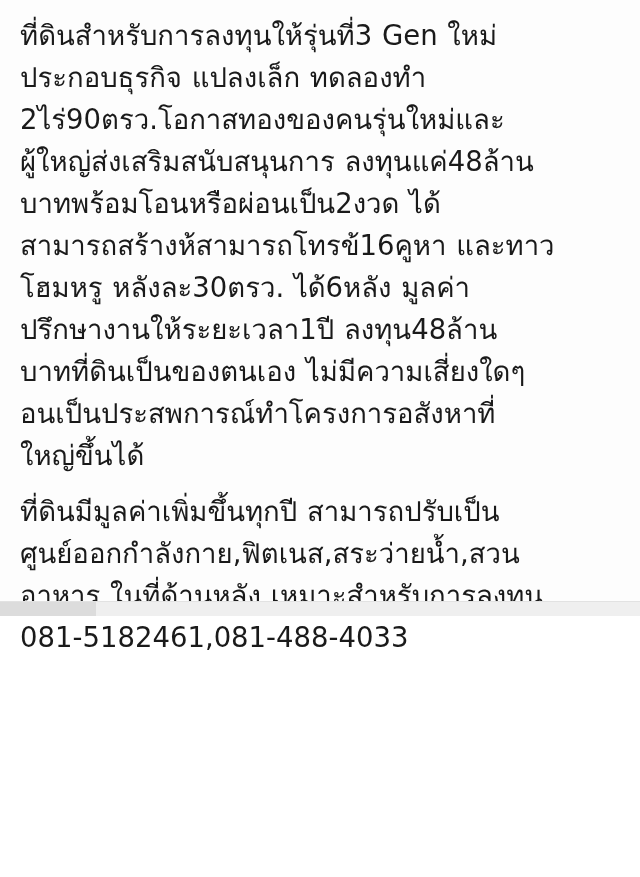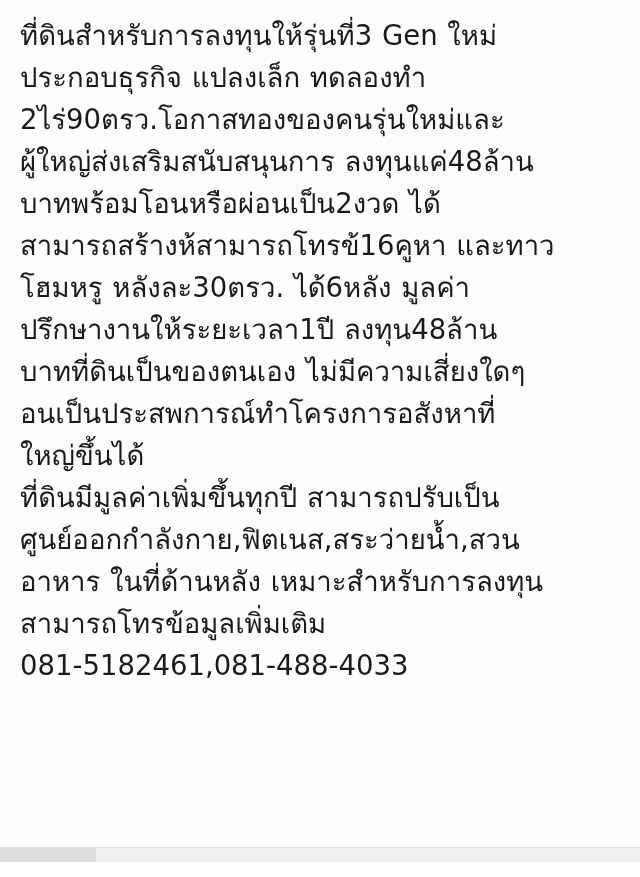--- a/index.html
+++ b/index.html
@@ -9,40 +9,40 @@
   }
   body {
     width: 640px;
     height: 877px;
     overflow: hidden;
     font-family: "DejaVu Sans", "Liberation Sans", sans-serif;
   }
   .page {
     position: relative;
     width: 640px;
-    height: 862px;
+    height: 616px;
     background: #fdfdfd;
     box-sizing: border-box;
     padding: 14px 16px 0 20px;
   }
   .text-block {
     display: block;
   }
   .para {
     margin: 0;
     color: #1a1a1a;
     font-size: 27.5px;
     line-height: 42px;
     letter-spacing: 0px;
     word-spacing: 1px;
     font-weight: 400;
     text-align: left;
   }
   .para + .para {
-    margin-top: 0;
+    margin-top: 14px;
   }
   .line {
     display: block;
     white-space: nowrap;
   }
   .footer-strip {
     position: absolute;
     left: 0;
     bottom: 0;
     width: 640px;
@@ -77,21 +77,20 @@
       <span class="line">ปรึกษางานให้ระยะเวลา1ปี ลงทุน48ล้าน</span>
       <span class="line">บาทที่ดินเป็นของตนเอง ไม่มีความเสี่ยงใดๆ</span>
       <span class="line">อนเป็นประสพการณ์ทำโครงการอสังหาที่</span>
       <span class="line">ใหญ่ขึ้นได้</span>
     </p>
 
     <p class="para">
       <span class="line">ที่ดินมีมูลค่าเพิ่มขึ้นทุกปี สามารถปรับเป็น</span>
       <span class="line">ศูนย์ออกกำลังกาย,ฟิตเนส,สระว่ายน้ำ,สวน</span>
       <span class="line">อาหาร ในที่ด้านหลัง เหมาะสำหรับการลงทุน</span>
-      <span class="line">สามารถโทรข้อมูลเพิ่มเติม</span>
       <span class="line">081-5182461,081-488-4033</span>
     </p>
 
   </div>
 
   <div class="footer-strip">
     <div class="footer-accent"></div>
   </div>
 
 </div>

